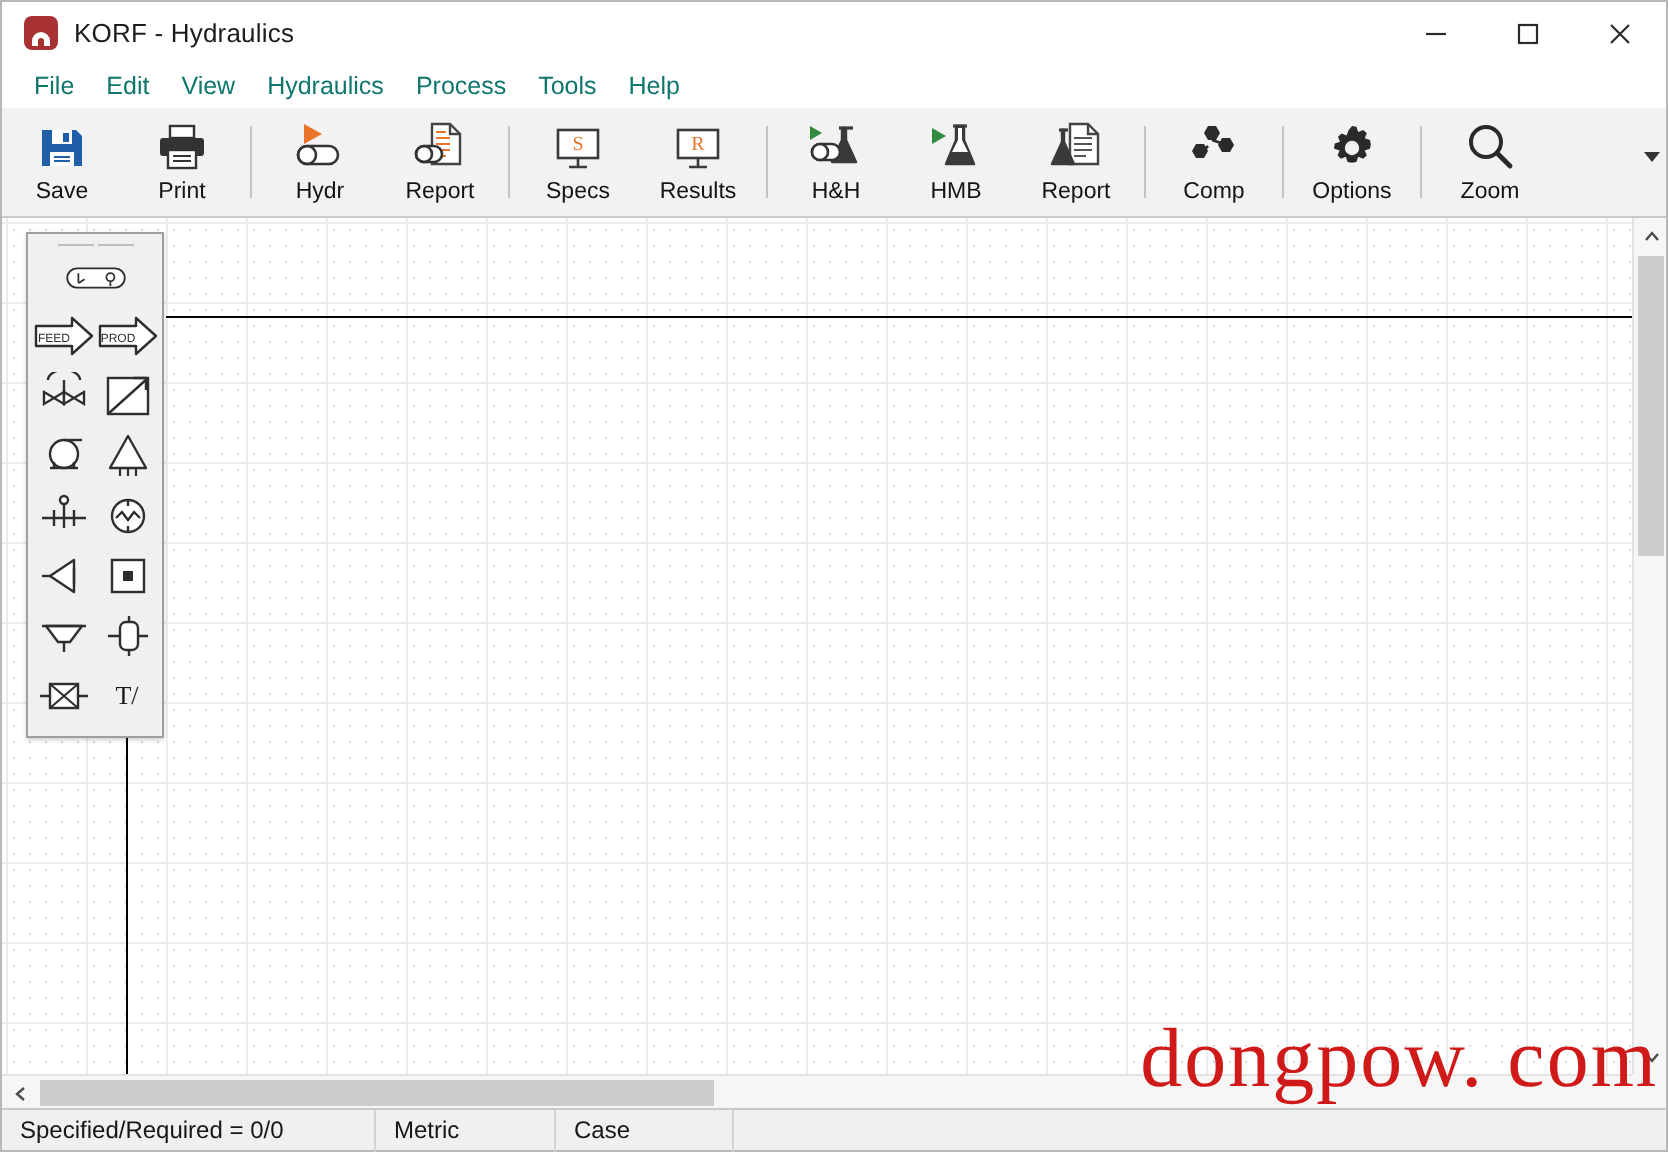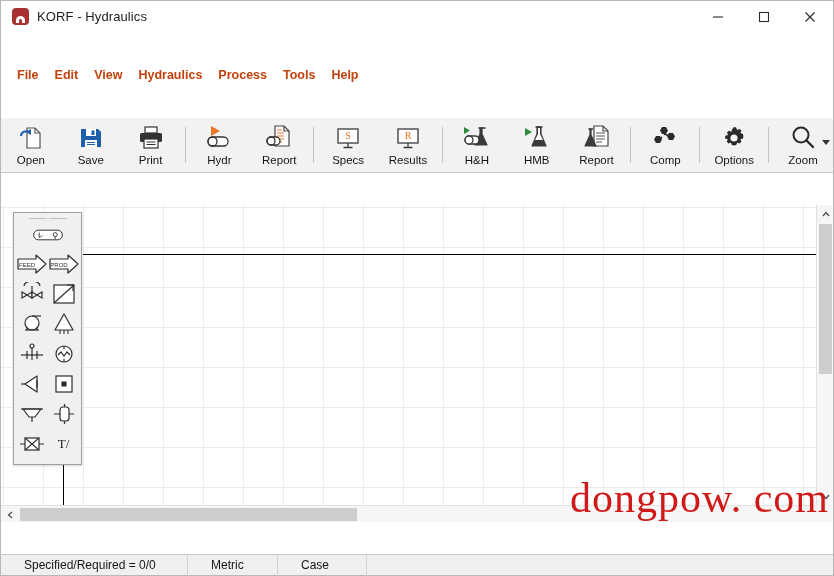--- a/index.html
+++ b/index.html
@@ -4,21 +4,21 @@
 <style>
   * { box-sizing: border-box; margin: 0; padding: 0; }
   html, body {
     width: 834px; height: 576px;
     font-family: "Liberation Sans", sans-serif;
     background: #ffffff; overflow: hidden;
   }
   #app {
     position: relative; width: 834px; height: 576px;
     background: #ffffff; border: 1px solid #b8b8b8;
-    display: flex; flex-direction: column; gap: 32px;
+    display: flex; flex-direction: column;
   }
 
   
   .titlebar {
     height: 31px; background: #ffffff; display: flex;
     align-items: center; flex: 0 0 31px; position: relative;
   }
   .app-icon {
     width: 17px; height: 17px; margin-left: 11px; margin-right: 8px;
     background: #a83232; border-radius: 4px; position: relative;
@@ -39,21 +39,21 @@
     justify-content: center; color: #2a2a2a;
   }
   .win-btn svg { display: block; }
 
   
   .menubar {
     height: 22px; flex: 0 0 22px; display: flex; align-items: center;
     background: #ffffff; padding-left: 8px;
   }
   .menu-item {
-    font-size: 12.5px; color: #c2410c; padding: 2px 8px; white-space: nowrap; font-weight: bold;
+    font-size: 12.5px; color: #0f766e; padding: 2px 8px; white-space: nowrap;
   }
 
   
   .toolbar {
     flex: 0 0 55px; height: 55px; background: #f2f2f2;
     border-bottom: 1px solid #c9c9c9; display: flex; align-items: stretch;
     position: relative; overflow: hidden;
   }
   .tb-btn {
     width: 60px; display: flex; flex-direction: column;
@@ -155,21 +155,21 @@
     color: #d01a1a; letter-spacing: 1px; white-space: nowrap;
     z-index: 40; pointer-events: none;
   }
 
   
   .statusbar {
     flex: 0 0 21px; height: 21px; background: #f0f0f0;
     border-top: 1px solid #c9c9c9; display: flex; align-items: center;
     font-size: 12px; color: #161616; position: relative;
   }
-  .st-cell { padding-left: 23px; height: 21px; display: flex; align-items: center; }
+  .st-cell { padding-left: 9px; height: 21px; display: flex; align-items: center; }
   .st-div { width: 1px; height: 21px; background: #d2d2d2; }
 </style>
 </head>
 <body>
 
 <div id="app">
 
   <div class="titlebar">
     <div class="app-icon"></div>
     <div class="title-text">KORF - Hydraulics</div>
@@ -197,31 +197,20 @@
     <div class="menu-item">Edit</div>
     <div class="menu-item">View</div>
     <div class="menu-item">Hydraulics</div>
     <div class="menu-item">Process</div>
     <div class="menu-item">Tools</div>
     <div class="menu-item">Help</div>
   </div>
 
   <div class="toolbar">
 
-    <div class="tb-btn">
-      <div class="tb-ico">
-        <svg width="26" height="26" viewBox="0 0 26 26">
-          <path d="M9 3h8l5 5v15H9z" fill="#fff" stroke="#555" stroke-width="1.2"></path>
-          <path d="M17 3v5h5" fill="none" stroke="#555" stroke-width="1.2"></path>
-          <path d="M3 11c0-4 5-6 8-4" fill="none" stroke="#1f5fa9" stroke-width="2"></path>
-          <path d="M13 4l0 6-5-3z" fill="#1f5fa9"></path>
-        </svg>
-      </div>
-      <div class="tb-lbl">Open</div>
-    </div>
 
     <div class="tb-btn">
       <div class="tb-ico">
         <svg width="24" height="24" viewBox="0 0 24 24">
           <path d="M2 3h17l3 3v15H2z" fill="#1f5fa9"></path>
           <rect x="7" y="3" width="10" height="7" fill="#fff"></rect>
           <rect x="12.5" y="4.5" width="3" height="4.5" fill="#1f5fa9"></rect>
           <rect x="6" y="14" width="12" height="7" fill="#fff"></rect>
           <path d="M8 16.5h8M8 18.5h8" stroke="#1f5fa9" stroke-width="1"></path>
         </svg>

